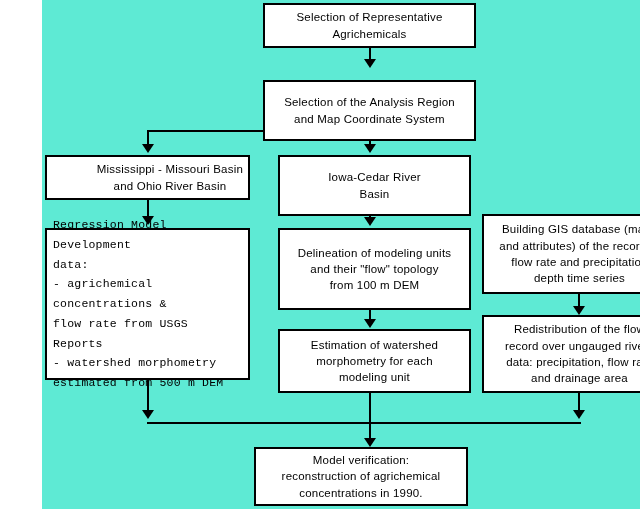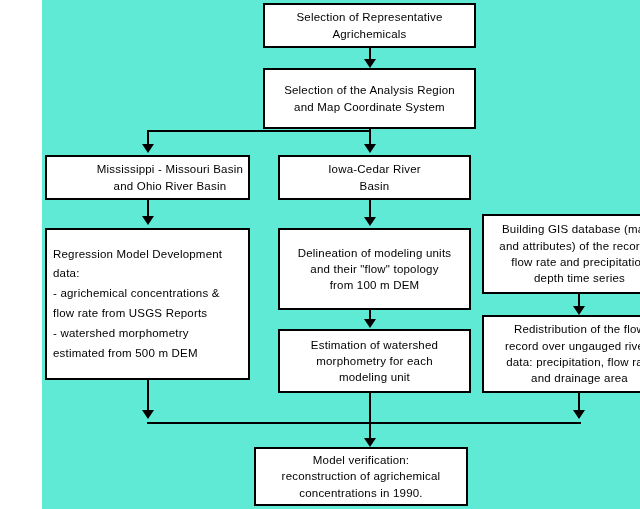--- a/index.html
+++ b/index.html
@@ -35,20 +35,21 @@
   }
   .box .txt {
     display: block;
     white-space: pre-line;
     padding: 0 5px;
   }
   
   .box.align-left {
     justify-content: flex-start;
     text-align: left;
+    font-family: Liberation Mono, monospace;
   }
   .box.align-left .txt {
     padding: 0 6px;
     line-height: 1.72;
   }
   
   .vline {
     position: absolute;
     width: 2px;
     background: #000000;
@@ -76,21 +77,21 @@
 <div id="canvas">
 
   <div class="box" style="left:221px; top:3px; width:213px; height:45px;">
     <span class="txt">Selection of Representative
 Agrichemicals</span>
   </div>
 
   <div class="vline" style="left:327px; top:48px; height:13px;"></div>
   <div class="arrowhead" style="left:322px; top:59px;"></div>
 
-  <div class="box" style="left:221px; top:68px; width:213px; height:61px;">
+  <div class="box" style="left:221px; top:80px; width:213px; height:61px;">
     <span class="txt">Selection of the Analysis Region
 and Map Coordinate System</span>
   </div>
 
   <div class="vline" style="left:327px; top:115px; height:16px;"></div>
   <div class="hline" style="left:105px; top:130px; width:224px;"></div>
 
   <div class="vline" style="left:105px; top:130px; height:16px;"></div>
   <div class="arrowhead" style="left:100px; top:144px;"></div>
 
@@ -98,21 +99,21 @@
   <div class="arrowhead" style="left:322px; top:144px;"></div>
 
   <div class="box" style="left:3px; top:155px; width:205px; height:45px;justify-content:flex-end;">
     <span class="txt">Mississippi - Missouri Basin
 and Ohio River Basin</span>
   </div>
 
   <div class="vline" style="left:105px; top:200px; height:18px;"></div>
   <div class="arrowhead" style="left:100px; top:216px;"></div>
 
-  <div class="box" style="left:236px; top:155px; width:193px; height:45px;">
+  <div class="box" style="left:236px; top:155px; width:193px; height:61px;">
     <span class="txt">Iowa-Cedar River
 Basin</span>
   </div>
 
   <div class="vline" style="left:327px; top:200px; height:19px;"></div>
   <div class="arrowhead" style="left:322px; top:217px;"></div>
 
   <div class="box align-left" style="left:3px; top:228px; width:205px; height:152px;">
     <span class="txt">Regression Model Development
 data:

